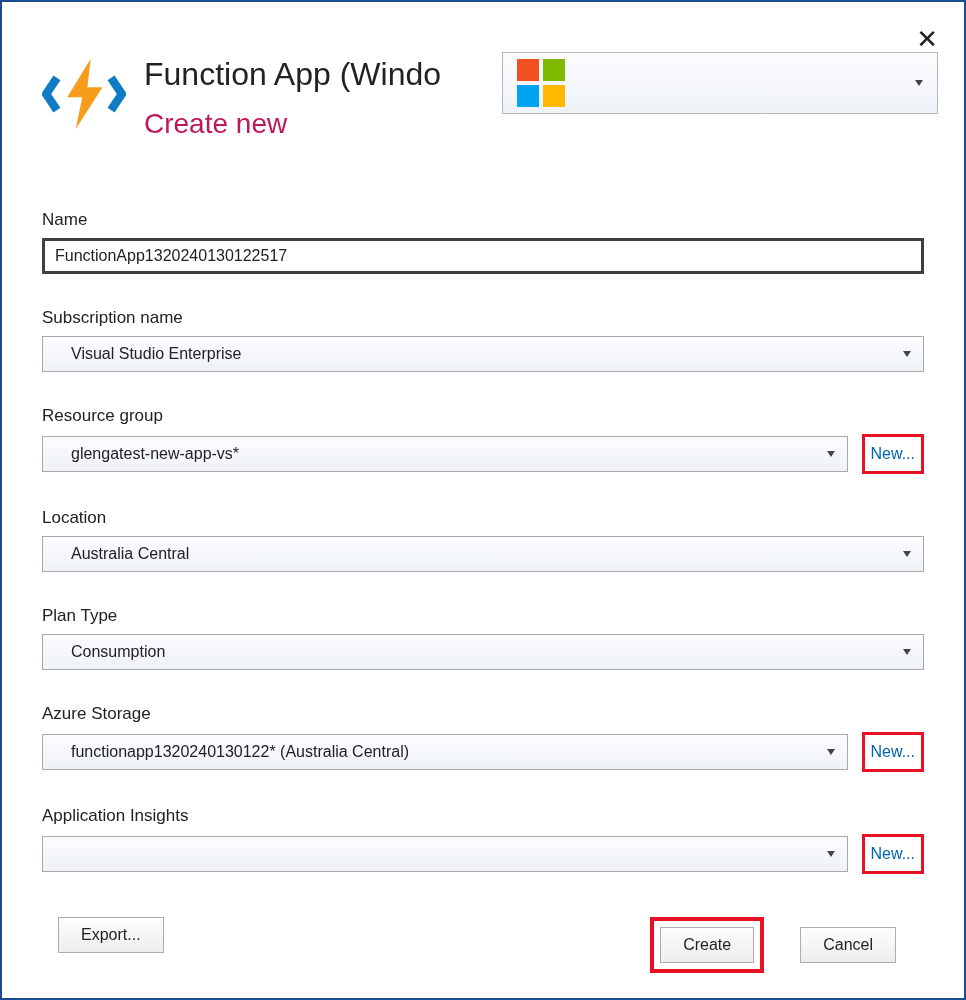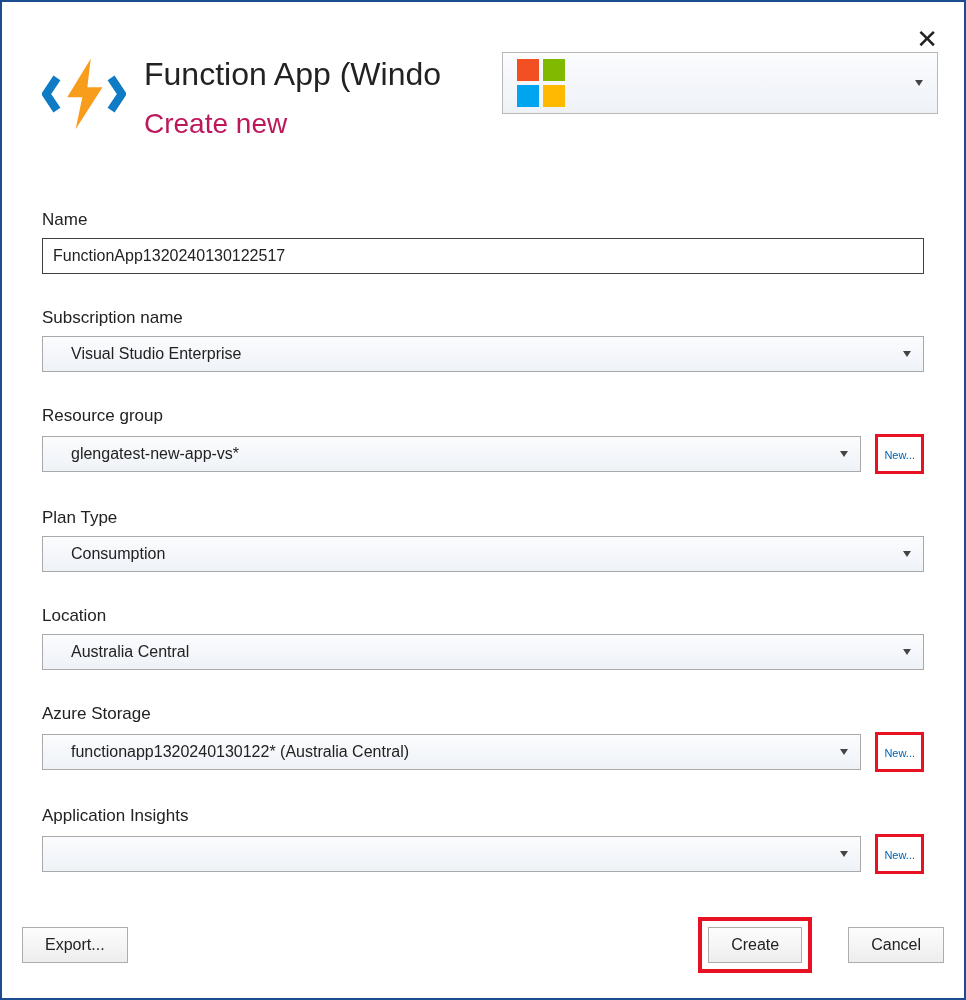--- a/index.html
+++ b/index.html
@@ -62,58 +62,58 @@
       border-right: 4px solid transparent;
       border-top: 6px solid #444;
       display: inline-block;
     }
     .form-area { padding: 36px 40px 0 40px; }
     .field { margin-bottom: 24px; margin-top: 34px; }
     .field-label { font-size: 17px; color: #222; margin-bottom: 8px; display: block; }
     .row { display: flex; gap: 14px; align-items: center; }
     .text-input {
       width: 100%; height: 36px;
-      border: 1px solid #404040;
+      border: 3px solid #404040;
       padding: 0 10px; font-size: 16px; color: #222;
       background: #fff;
     }
     .combo {
       position: relative;
       width: 100%; height: 36px;
       border: 1px solid #a9a9a9;
       background: linear-gradient(to bottom, #fbfcfe, #eef2f7);
       display: flex; align-items: center;
       padding: 0 28px 0 28px;
       font-size: 16px; color: #222;
       cursor: pointer;
     }
     .combo .arrow-down { position: absolute; right: 12px; top: 50%; transform: translateY(-50%); }
     .combo.fill { flex: 1; }
     .link-btn {
       color: #0063b1;
-      font-size: 11px;
+      font-size: 16px;
       cursor: pointer;
       user-select: none;
       text-decoration: none;
     }
     .highlight-box {
       border: 3px solid #e81123;
       padding: 8px 6px 8px 6px;
       display: inline-block;
     }
     .link-highlight {
       flex: 0 0 auto;
     }
     .footer {
       position: absolute;
-      left: 0; right: 0; bottom: 25px;
-      padding: 0 20px;
+      left: 0; right: 12px; bottom: 25px;
+      padding: 0 56px;
       display: flex;
       justify-content: space-between;
-      align-items: center;
+      align-items: flex-start;
     }
     .btn {
       height: 36px;
       padding: 0 22px;
       border: 1px solid #adadad;
       background: linear-gradient(to bottom, #fdfdfd, #ededed);
       font-size: 16px; color: #222;
       cursor: pointer;
     }
     .footer-right { display: flex; gap: 36px; align-items: center; }
@@ -168,31 +168,31 @@
         <span>glengatest-new-app-vs*</span>
         <span class="arrow-down"></span>
       </div>
       <span class="highlight-box link-highlight">
         <a class="link-btn">New...</a>
       </span>
     </div>
   </div>
 
   <div class="field">
+    <label class="field-label">Location</label>
+    <div class="combo">
+      <span>Australia Central</span>
+      <span class="arrow-down"></span>
+    </div>
+  </div>
+
+  <div class="field">
     <label class="field-label">Plan Type</label>
     <div class="combo">
       <span>Consumption</span>
-      <span class="arrow-down"></span>
-    </div>
-  </div>
-
-  <div class="field">
-    <label class="field-label">Location</label>
-    <div class="combo">
-      <span>Australia Central</span>
       <span class="arrow-down"></span>
     </div>
   </div>
 
   <div class="field">
     <label class="field-label">Azure Storage</label>
     <div class="row">
       <div class="combo fill">
         <span>functionapp1320240130122* (Australia Central)</span>
         <span class="arrow-down"></span>

